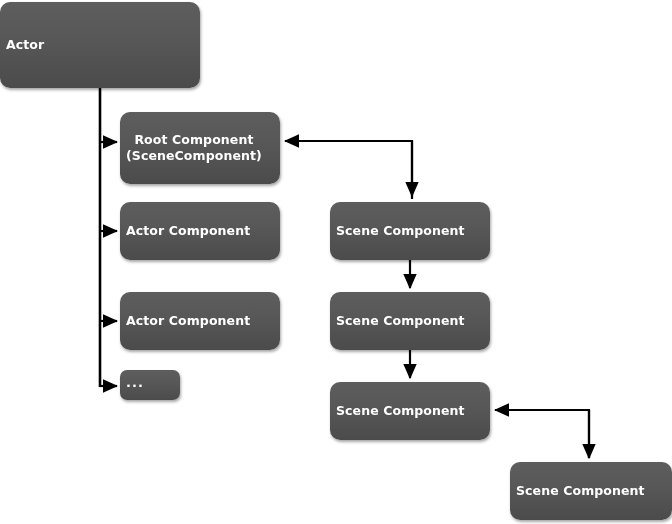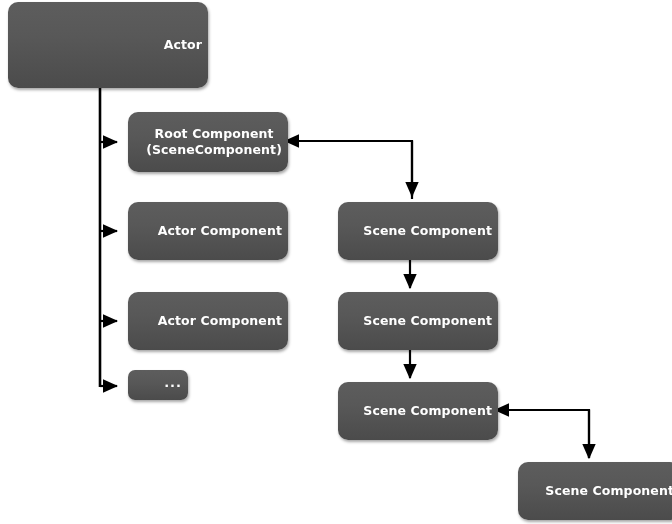--- a/index.html
+++ b/index.html
@@ -16,30 +16,29 @@
     font-family: "DejaVu Sans", "Liberation Sans", sans-serif;
   }
   .node {
     position: absolute;
     box-sizing: border-box;
     border-radius: 10px;
     background: linear-gradient(to bottom, #5d5d5d 0%, #585858 40%, #4b4b4b 100%);
     box-shadow: 1px 2px 3px rgba(0,0,0,0.35);
     display: flex;
     align-items: center;
-    justify-content: flex-end;
+    justify-content: flex-start;
     text-align: center;
     color: #ffffff;
     font-weight: bold;
     font-size: 12.5px;
     line-height: 1.25;
     letter-spacing: 0.1px;
     user-select: none;
     padding: 2px 6px;
-    margin-left: 8px;
   }
   .node .label {
     white-space: pre-line;
     display: block;
   }
   .node.small {
     border-radius: 7px;
     font-size: 11px;
   }
   .node.dots .label {
@@ -87,21 +86,21 @@
     <path d="M 410 350 L 410 378" fill="none" stroke="#000000" stroke-width="2.2" marker-end="url(#arrow)"></path>
 
     <path d="M 589 458 L 589 410 L 495 410" fill="none" stroke="#000000" stroke-width="2.2" marker-end="url(#arrow)"></path>
     <path d="M 589 410 L 589 458" fill="none" stroke="#000000" stroke-width="2.2" marker-end="url(#arrow)"></path>
   </svg>
 
   <div class="node" style="left:0px; top:2px; width:200px; height:86px;">
     <span class="label">Actor</span>
   </div>
 
-  <div class="node" style="left:120px; top:112px; width:160px; height:60px;">
+  <div class="node" style="left:120px; top:112px; width:160px; height:72px;">
     <span class="label">Root Component
 (SceneComponent)</span>
   </div>
 
   <div class="node" style="left:120px; top:202px; width:160px; height:58px;">
     <span class="label">Actor Component</span>
   </div>
 
   <div class="node" style="left:120px; top:292px; width:160px; height:58px;">
     <span class="label">Actor Component</span>

